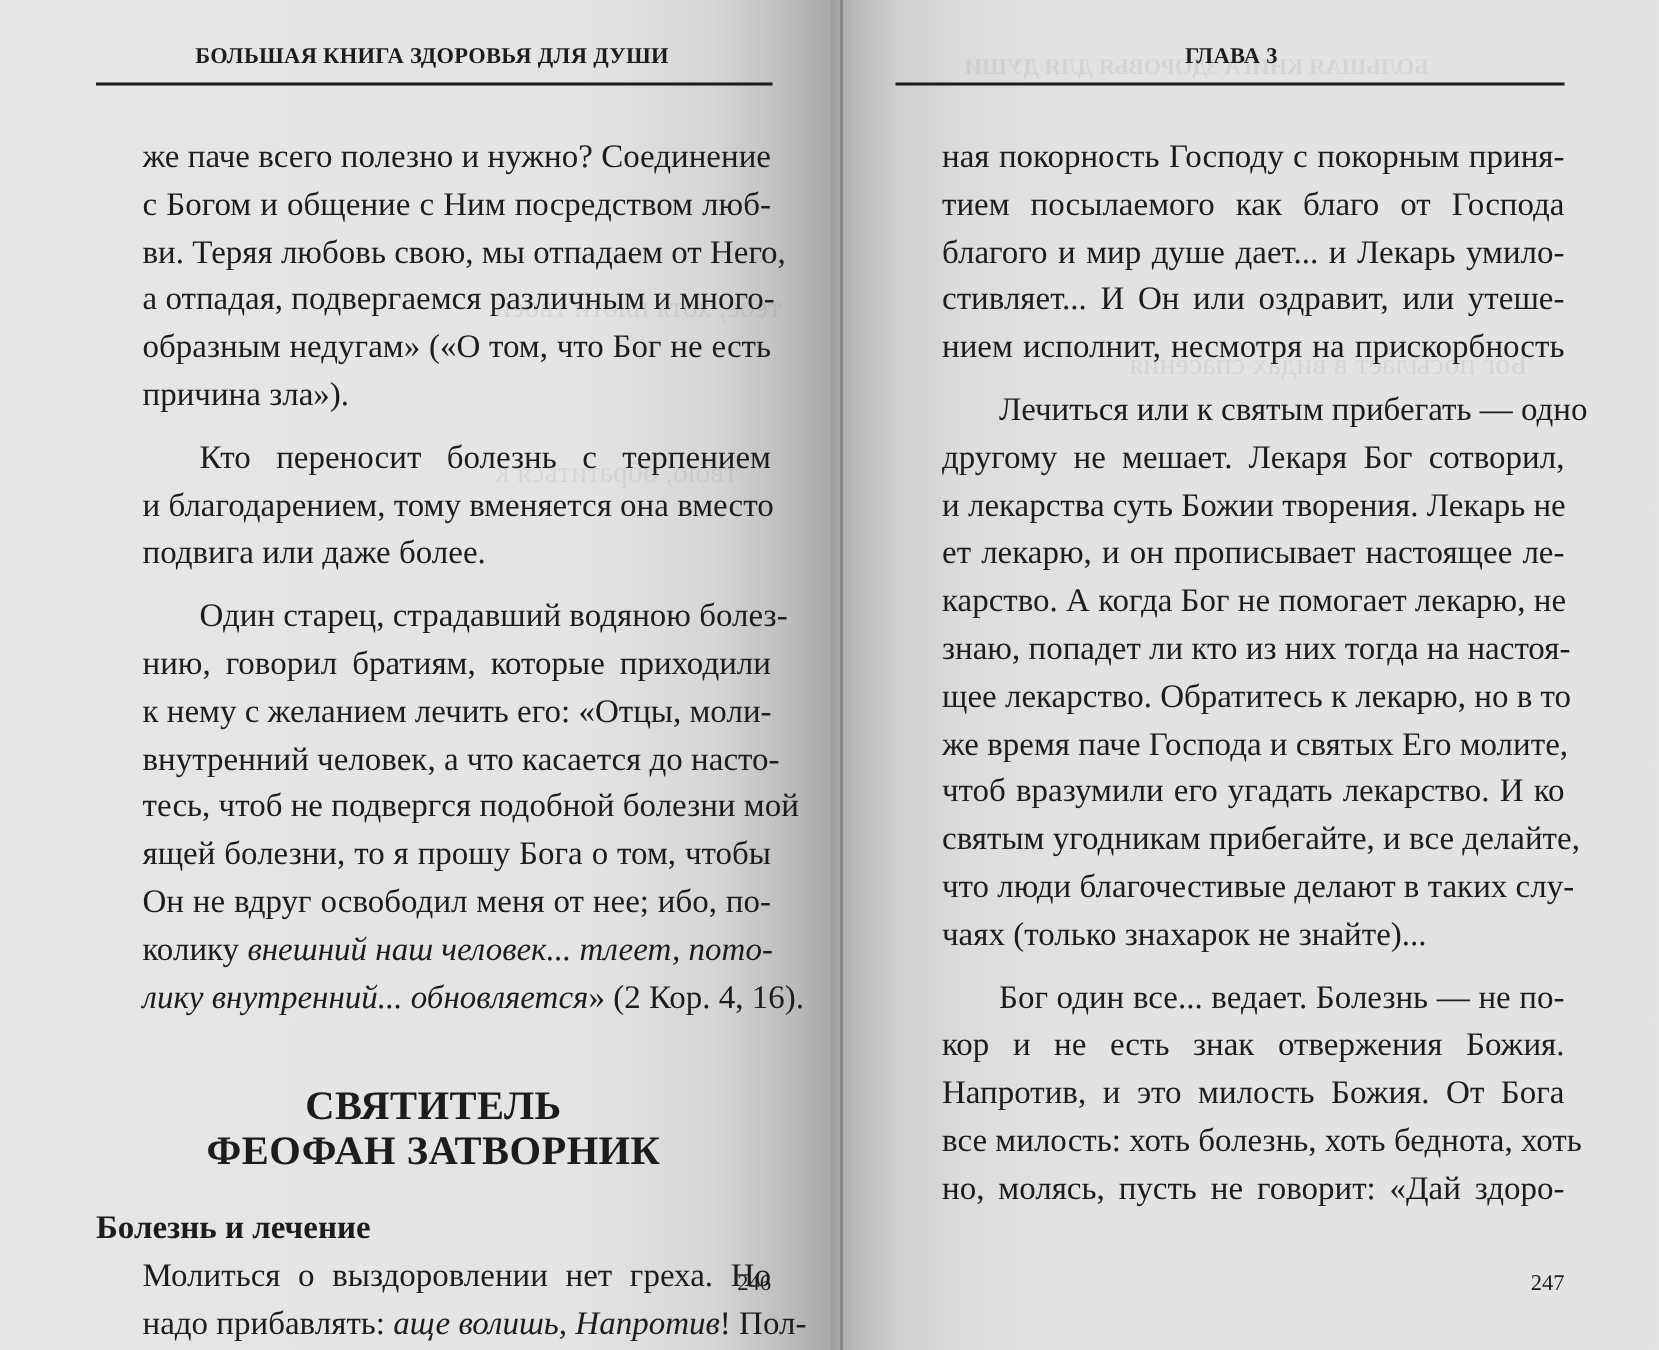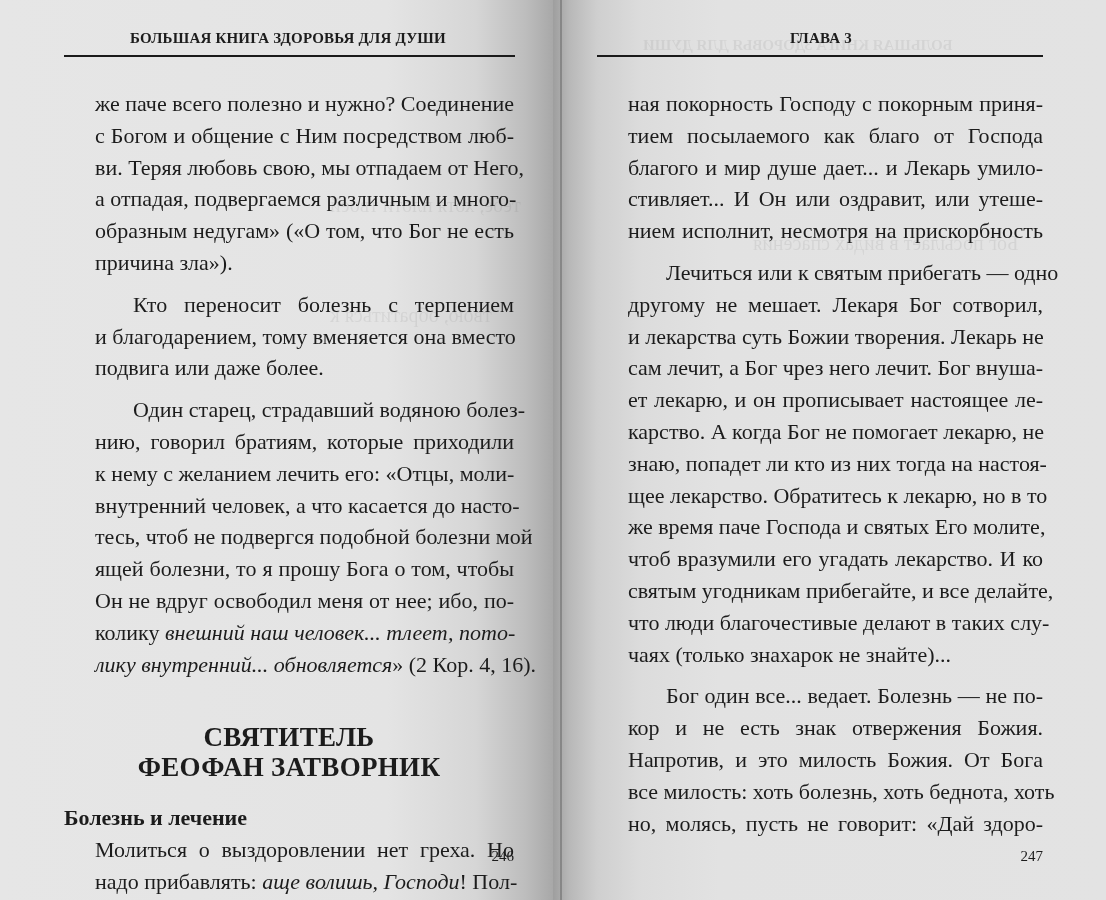--- a/index.html
+++ b/index.html
@@ -98,21 +98,21 @@
       <span class="line">Он не вдруг освободил меня от нее; ибо, по-</span>
       <span class="line"><span>колику </span><em>внешний наш человек... тлеет, пото-</em></span>
       <span class="line last"><em>лику внутренний... обновляется</em><span>» (2 Кор. 4, 16).</span></span>
 
       <span style="display:block;height:42px;"></span>
       <span class="section-title">СВЯТИТЕЛЬ</span>
       <span class="section-title">ФЕОФАН ЗАТВОРНИК</span>
       <span style="display:block;height:20px;"></span>
       <span class="subhead">Болезнь и лечение</span>
       <span class="line">Молиться о выздоровлении нет греха. Но</span>
-      <span class="line"><span>надо прибавлять: </span><em>аще волишь, Господи</em><span>! Пол-</span></span>
+      <span class="line"><span>надо прибавлять: </span><em>аще волишь, Напротив</em><span>! Пол-</span></span>
     </div>
 
     <div class="page-number">246</div>
   </div>
 
   <div class="page right">
     <div class="ghost" style="left:90px;top:30px;font-size:15px;font-weight:bold;">БОЛЬШАЯ КНИГА ЗДОРОВЬЯ ДЛЯ ДУШИ</div>
     <div class="ghost" style="left:200px;top:228px;">Бог посылает в видах спасения</div>
 
     <div class="running-head">ГЛАВА 3</div>
@@ -121,21 +121,20 @@
     <div class="body-text">
       <span class="line">ная покорность Господу с покорным приня-</span>
       <span class="line">тием посылаемого как благо от Господа</span>
       <span class="line">благого и мир душе дает... и Лекарь умило-</span>
       <span class="line">стивляет... И Он или оздравит, или утеше-</span>
       <span class="line">нием исполнит, несмотря на прискорбность</span>
       <span class="gap"></span>
       <span class="line indent">Лечиться или к святым прибегать — одно</span>
       <span class="line">другому не мешает. Лекаря Бог сотворил,</span>
       <span class="line">и лекарства суть Божии творения. Лекарь не</span>
-      <span class="line">сам лечит, а Бог чрез него лечит. Бог внуша-</span>
       <span class="line">ет лекарю, и он прописывает настоящее ле-</span>
       <span class="line">карство. А когда Бог не помогает лекарю, не</span>
       <span class="line">знаю, попадет ли кто из них тогда на настоя-</span>
       <span class="line">щее лекарство. Обратитесь к лекарю, но в то</span>
       <span class="line">же время паче Господа и святых Его молите,</span>
       <span class="line">чтоб вразумили его угадать лекарство. И ко</span>
       <span class="line">святым угодникам прибегайте, и все делайте,</span>
       <span class="line">что люди благочестивые делают в таких слу-</span>
       <span class="line last">чаях (только знахарок не знайте)...</span>
       <span class="gap"></span>

